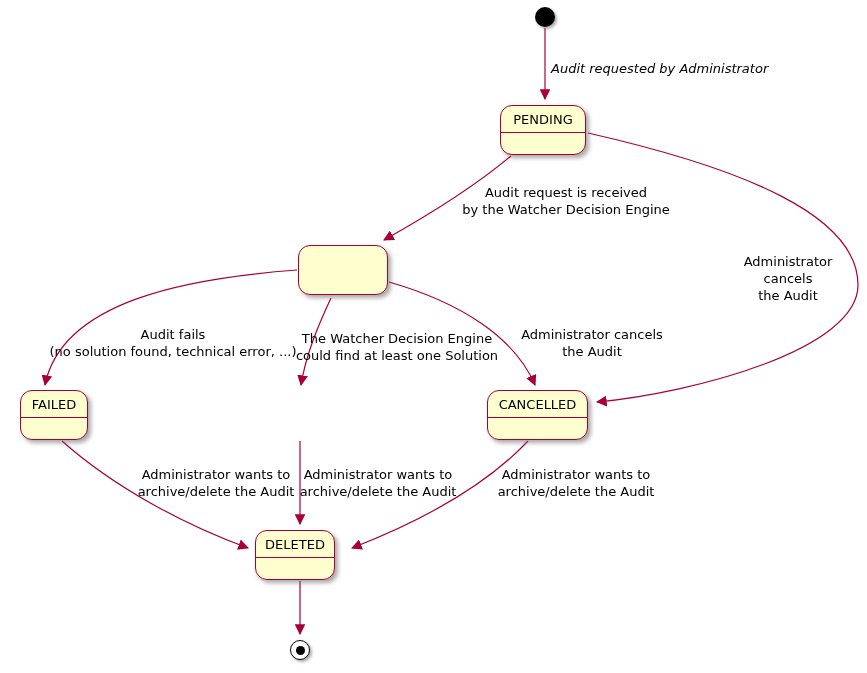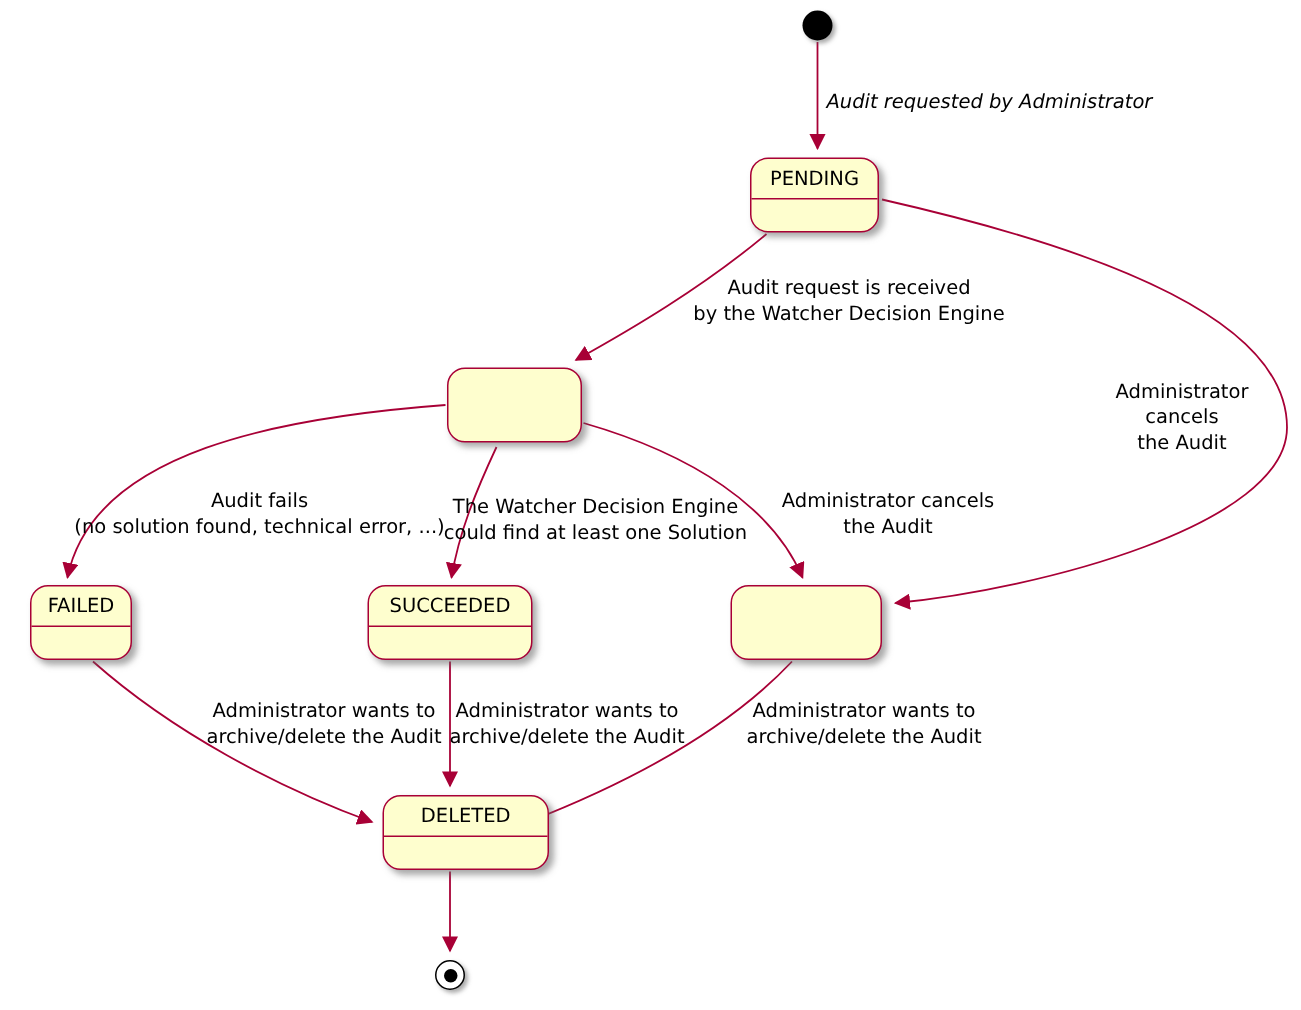--- a/index.html
+++ b/index.html
@@ -112,30 +112,27 @@
 
   <div class="state" style="left:298px; top:245px; width:90px;">
     <div class="state-body"></div>
   </div>
 
   <div class="state" style="left:7px; top:390px; width:68px;margin-left:13px;">
     <div class="state-title">FAILED</div>
     <div class="state-body"></div>
   </div>
 
-  <div class="state" style="left:245px; top:390px; width:110px;">
-    <div class="state-title">SUCCEEDED</div>
+
+  <div class="state" style="left:487px; top:390px; width:101px;">
+    <div class="state-title">CANCELLED</div>
     <div class="state-body"></div>
   </div>
 
-  <div class="state" style="left:487px; top:390px; width:101px;">
-    <div class="state-body"></div>
-  </div>
-
-  <div class="state" style="left:255px; top:530px; width:111px;">
+  <div class="state" style="left:255px; top:530px; width:80px;">
     <div class="state-title">DELETED</div>
     <div class="state-body"></div>
   </div>
 
   <div class="edge-label left-align" style="left:551px; top:60px;font-style:italic;">Audit requested by Administrator</div>
 
   <div class="edge-label" style="left:566px; top:184px;">Audit request is received
 by the Watcher Decision Engine</div>
 
   <div class="edge-label" style="left:788px; top:253px;">Administrator cancels

